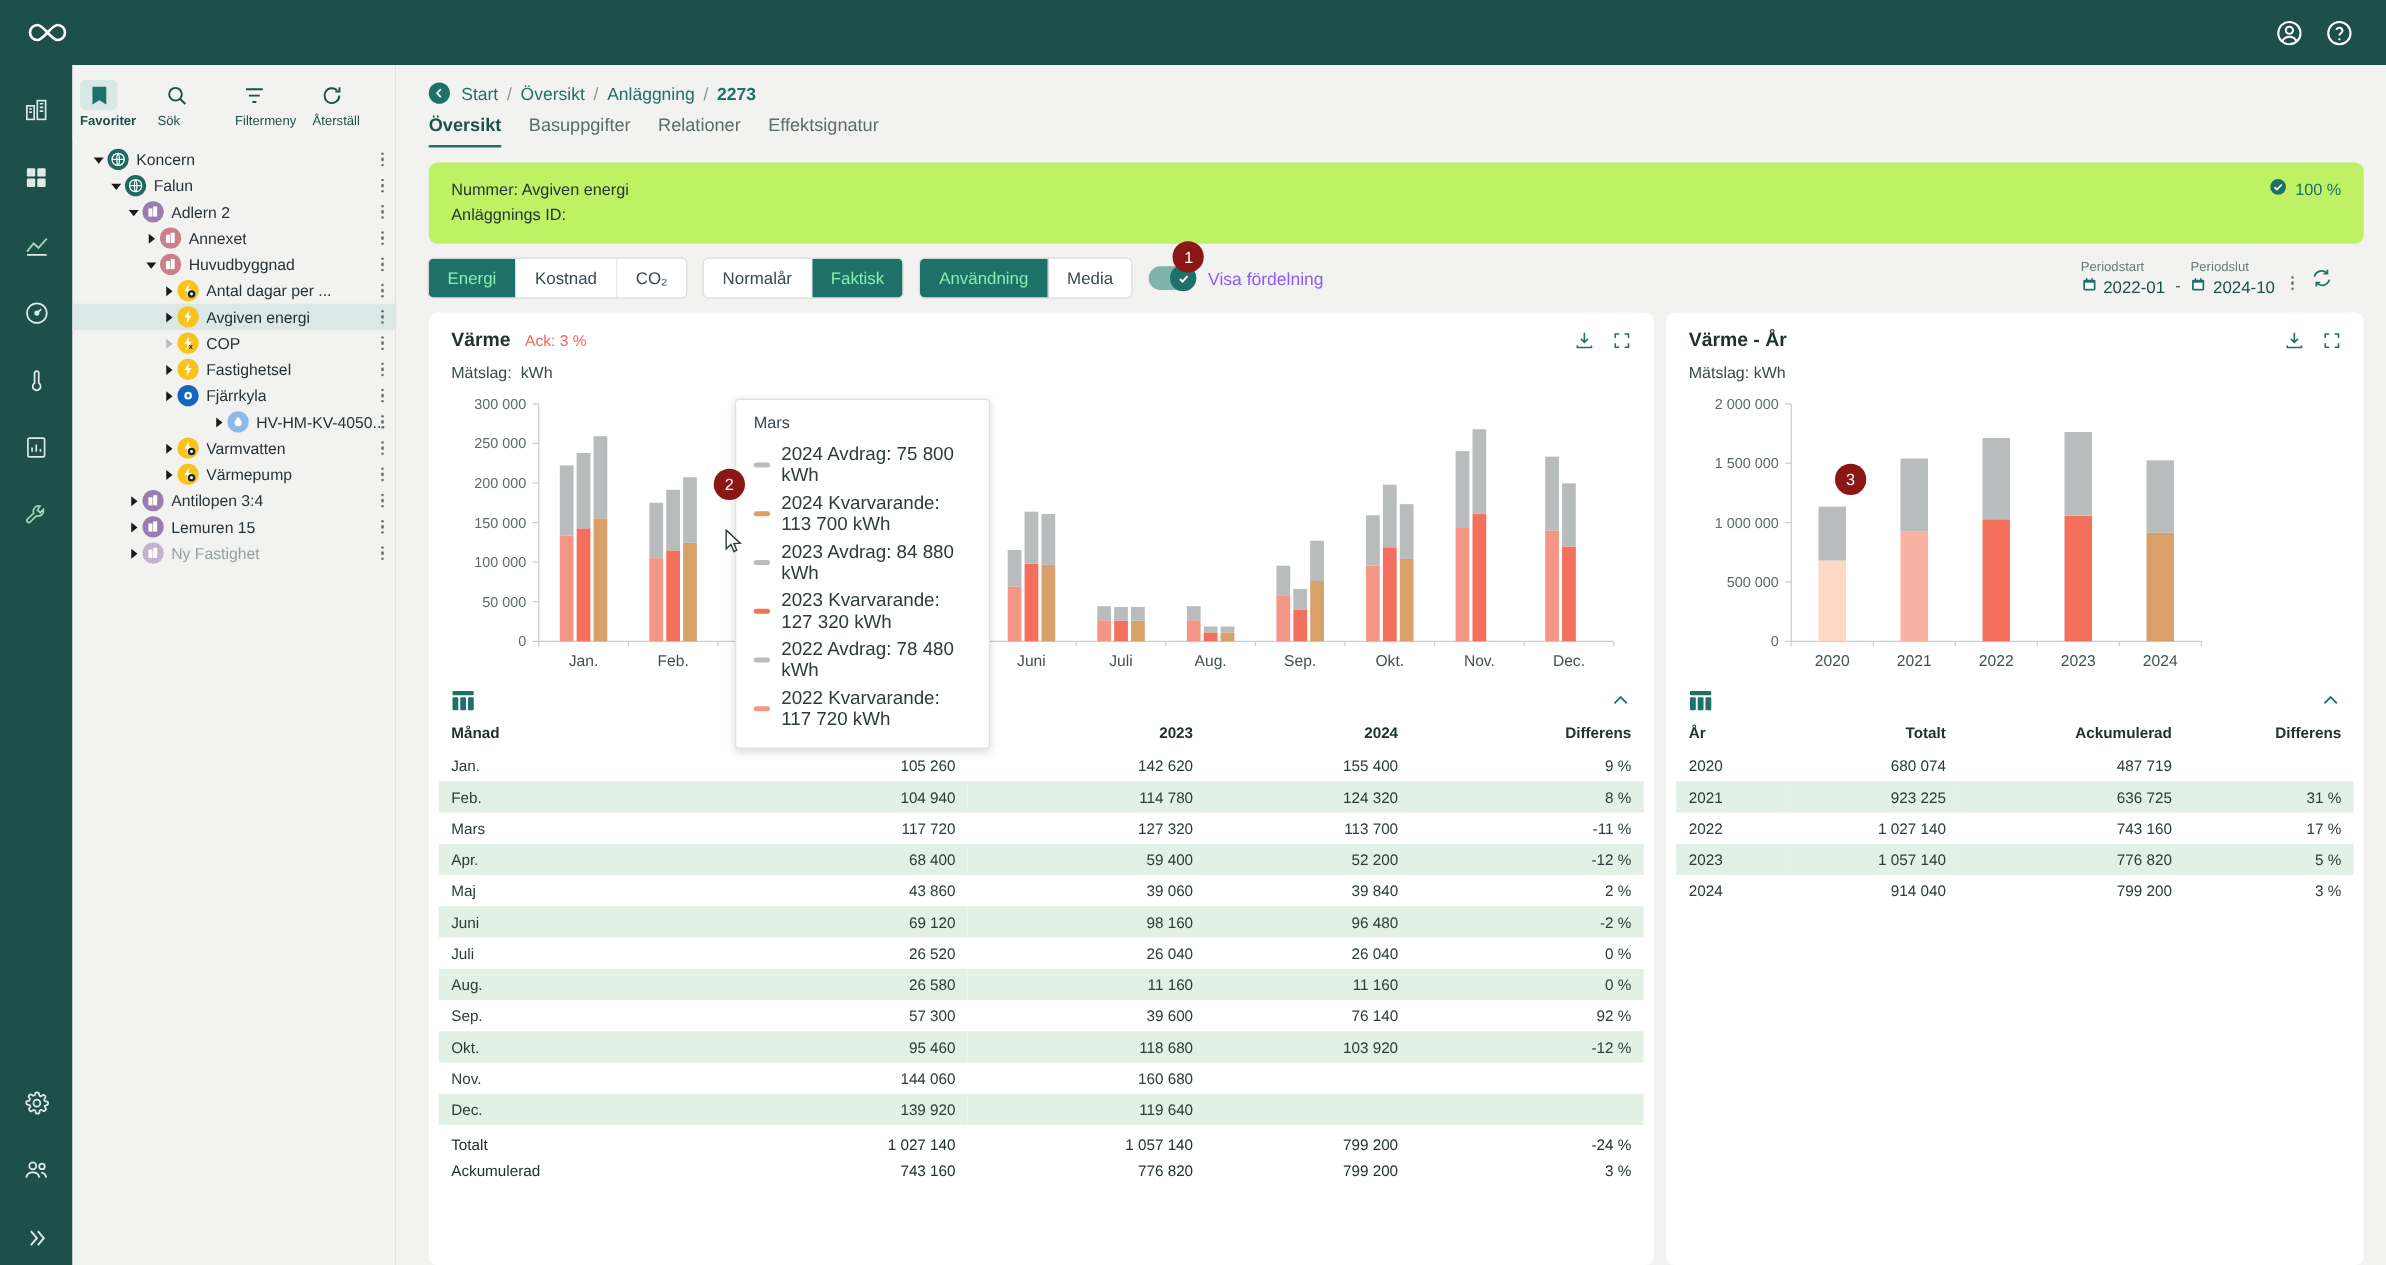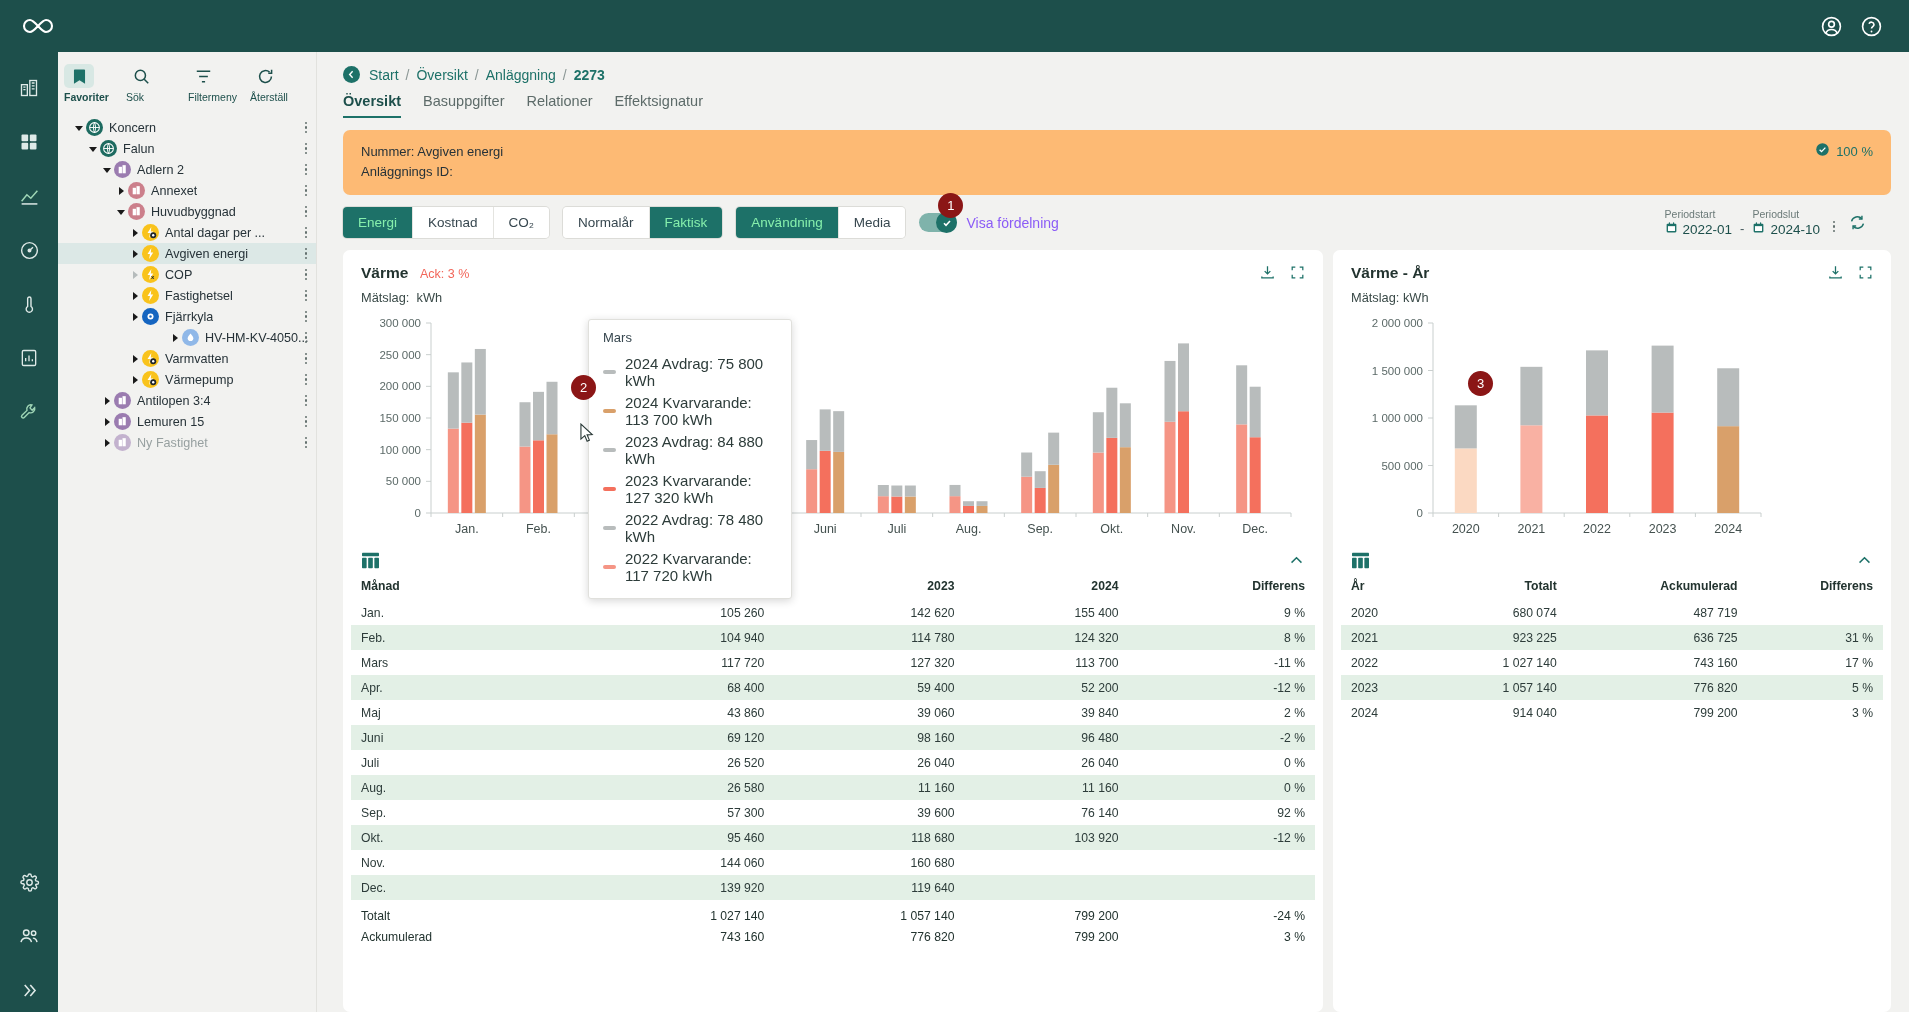--- a/index.html
+++ b/index.html
@@ -80,21 +80,21 @@
   .crumbs .sep { color: #8b9795; }
   .crumbs .cur { color: #1d7168; font-weight: bold; }
   .back-circ { width: 17px; height: 17px; border-radius: 50%; background: #1d7168;
     display: flex; align-items: center; justify-content: center; margin-right: 2px; cursor: pointer; }
 
   .tabs { display: flex; gap: 22px; padding: 10px 0 0 26px; }
   .tab { font-size: 14.5px; color: #5d6b69; padding-bottom: 7px; cursor: pointer; }
   .tab.active { color: #1d4f4b; font-weight: bold; border-bottom: 2.5px solid #1d7168; }
 
   .infocard {
-    margin: 12px 18px 0 26px; background: #fdba74; border-radius: 7px;
+    margin: 12px 18px 0 26px; background: #bef264; border-radius: 7px;
     padding: 12px 18px 14px; display: flex; align-items: flex-start;
   }
   .infocard .lines { flex: 1; line-height: 1.5; font-size: 13px; }
   .pct { display: flex; align-items: center; gap: 6px; color: #1d7168; font-size: 13px; }
 
   .controls { display: flex; align-items: center; padding: 12px 18px 0 26px; gap: 14px; }
   .btngroup { display: flex; border-radius: 4px; overflow: hidden; box-shadow: 0 0 0 1px #dcdcd8; }
   .btngroup .b {
     background: #fff; color: #37474f; padding: 8px 15px; font-size: 13.5px;
     cursor: pointer; border-right: 1px solid #e4e4e0;

